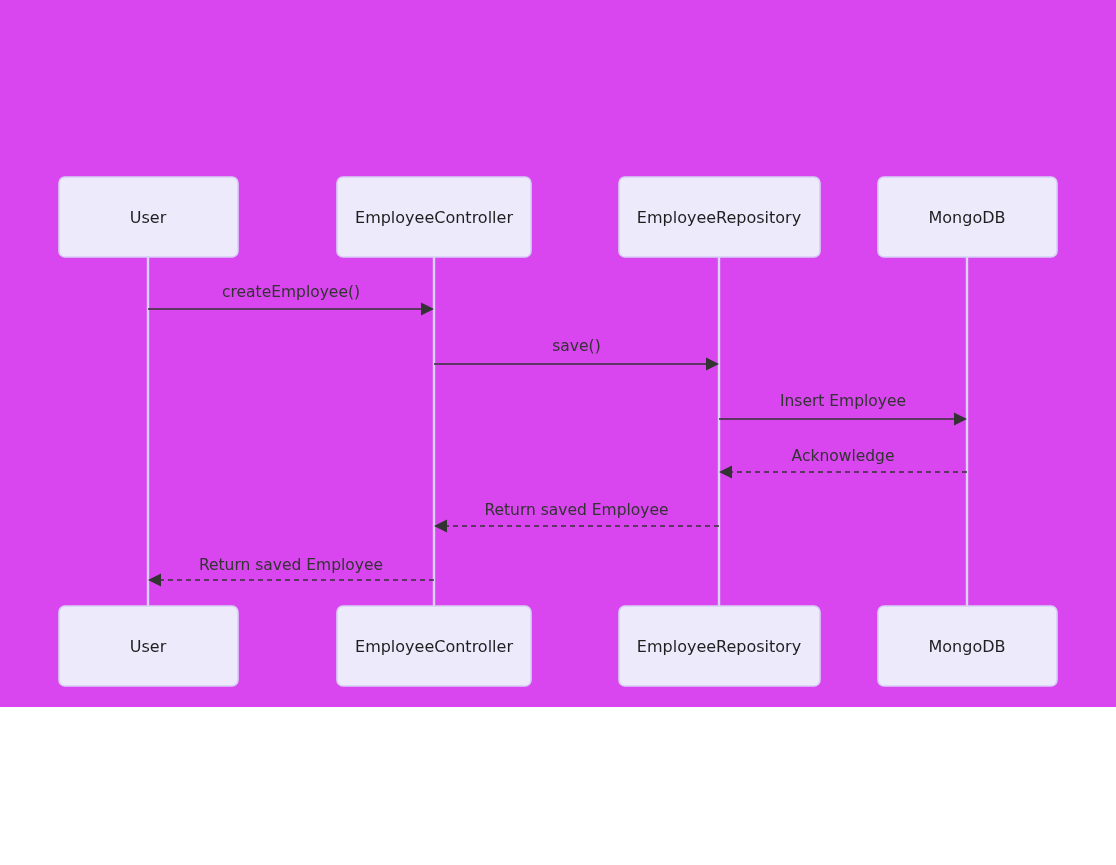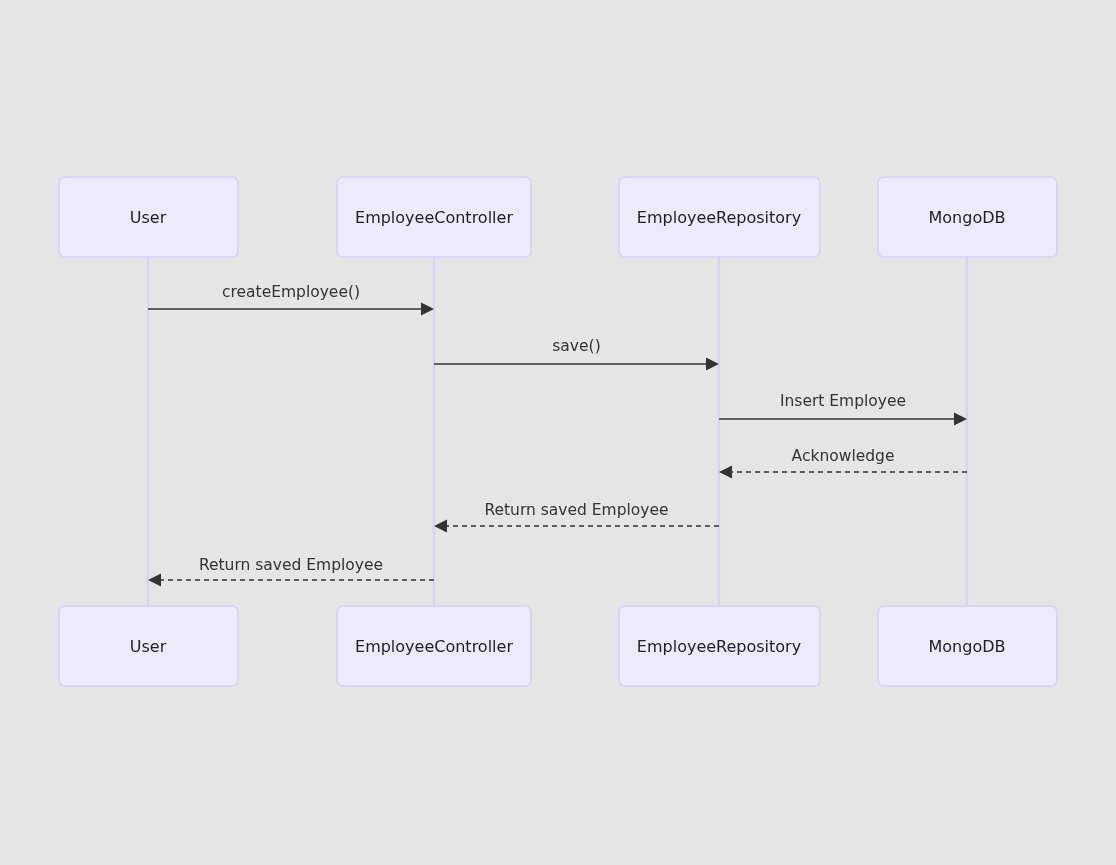--- a/index.html
+++ b/index.html
@@ -6,22 +6,22 @@
     margin: 0;
     padding: 0;
     background: #ffffff;
   }
   body {
     font-family: "DejaVu Sans", "Liberation Sans", sans-serif;
   }
   #diagram-canvas {
     position: relative;
     width: 1116px;
-    height: 865px;
-    background: #e5e5e5;
+    height: 707px;
+    background: #d946ef;
     overflow: hidden;
   }
   #sequence-svg {
     display: block;
     width: 1116px;
     height: 865px;
   }
   .actor-box-rect {
     fill: #ECEAFB;
     stroke: #D6D0F5;

